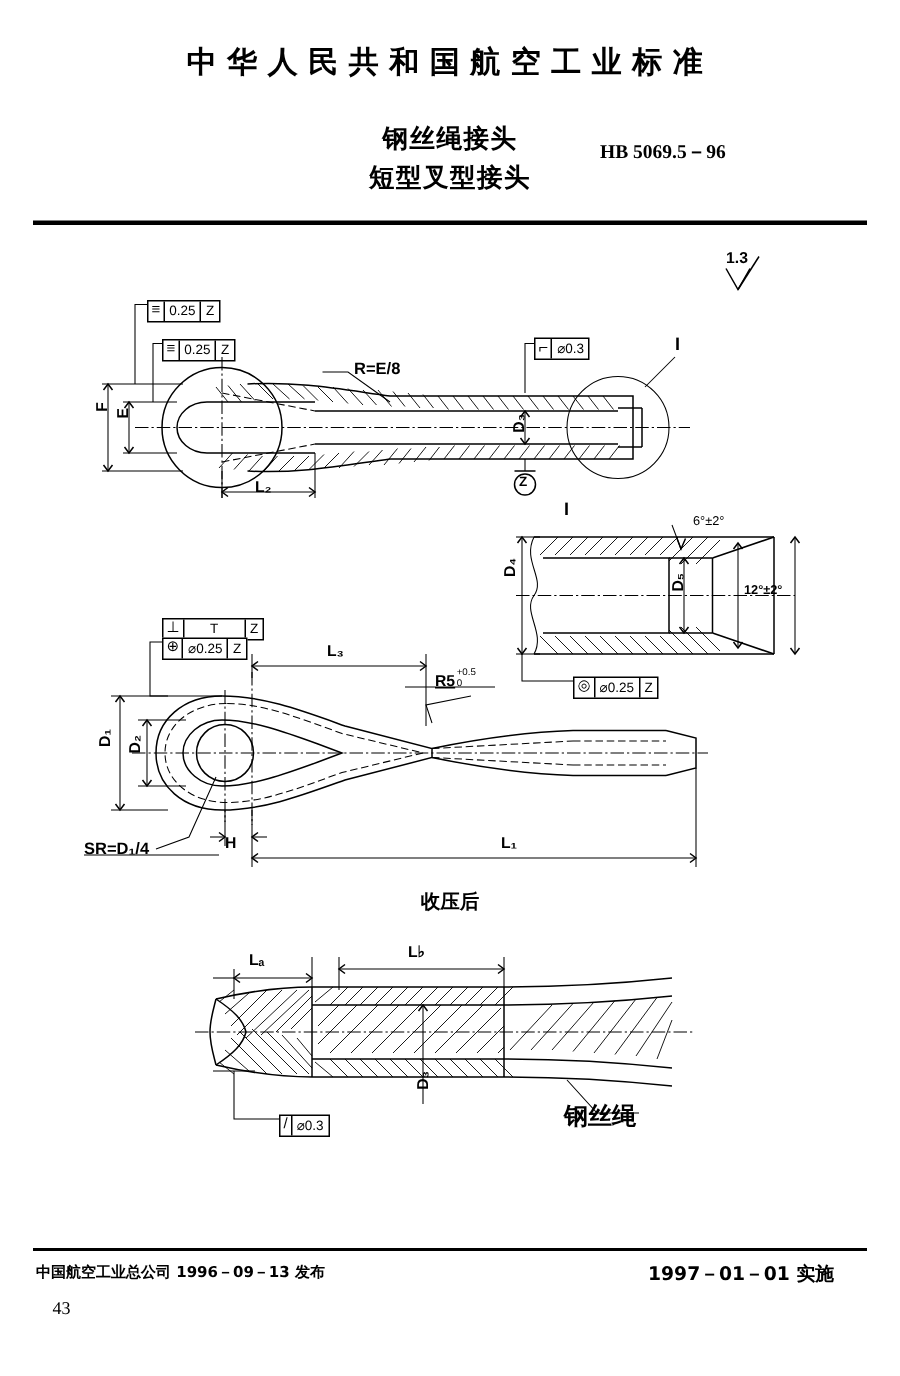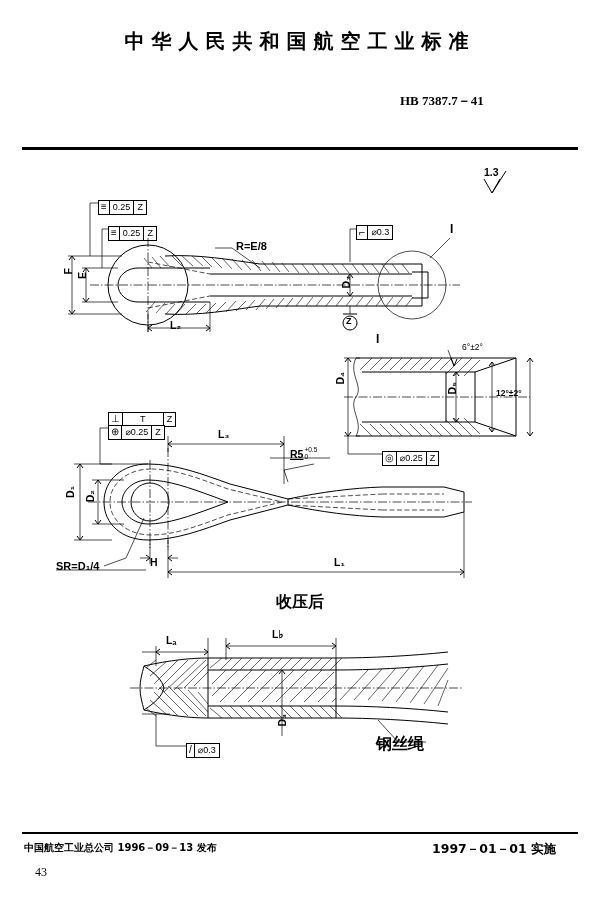--- a/index.html
+++ b/index.html
@@ -52,22 +52,26 @@
   .cdash{stroke-dasharray:9 2 1.5 2;}
   .hatch{stroke:#000;stroke-width:.6;}
 </style>
 </head>
 <body>
 
 <div class="pg">
 
   <div class="abs hdr-title">中华人民共和国航空工业标准</div>
 
-
-  <div class="abs std-no">HB 7387.7－41</div>
+  <div class="abs doc-title">
+    <div>钢丝绳接头</div>
+    <div>短型叉型接头</div>
+  </div>
+
+  <div class="abs std-no">HB 5069.5－96</div>
 
   <div class="abs rule-top"></div>
 
   <div class="abs" style="top:168px;left:484px;">
     <div class="lbl-b abs" style="top:-2px;left:0px;">1.3</div>
     <svg width="40" height="28" style="position:absolute;top:9px;left:-2px;">
       <path class="ln med" d="M2,2 L10,16 L18,2"></path>
       <path class="ln med" d="M10,16 L24,-6"></path>
     </svg>
   </div>
@@ -417,21 +421,21 @@
       <span class="lbl-b">R5</span><span style="display:inline-block;vertical-align:middle;font-size:6.5px;line-height:6.5px;margin-left:1px;font-family:'Liberation Sans',sans-serif;">
         <span style="display:block;">+0.5</span>
         <span style="display:block;">0</span>
       </span>
     </div>
 
     <div class="abs lbl-b" style="top:152px;left:4px;font-size:11px;">SR=D₁/4</div>
   </div>
 
   <div class="abs" style="top:592px;left:0px;width:600px;">
-    <div style="text-align:center;font-size:16px;" class="cn">收压后</div>
+    <div style="text-align:center;font-size:13px;" class="cn">收压后</div>
   </div>
 
   <div class="abs" style="top:618px;left:130px;width:340px;height:140px;">
     <svg width="340" height="140" style="position:absolute;top:0;left:0;">
 
       <path class="ln med" d="M14,48 C12,56 10,62 10,70 C10,78 12,84 14,92"></path>
       <path class="ln med" d="M14,48 C40,42 62,40 78,40 L206,40 C240,40 280,38 318,34"></path>
       <path class="ln med" d="M14,92 C40,98 62,100 78,100 L206,100 C240,100 280,102 318,106"></path>
 
       <path class="ln med" d="M14,48 C26,56 32,62 34,70 C32,78 26,84 14,92"></path>

